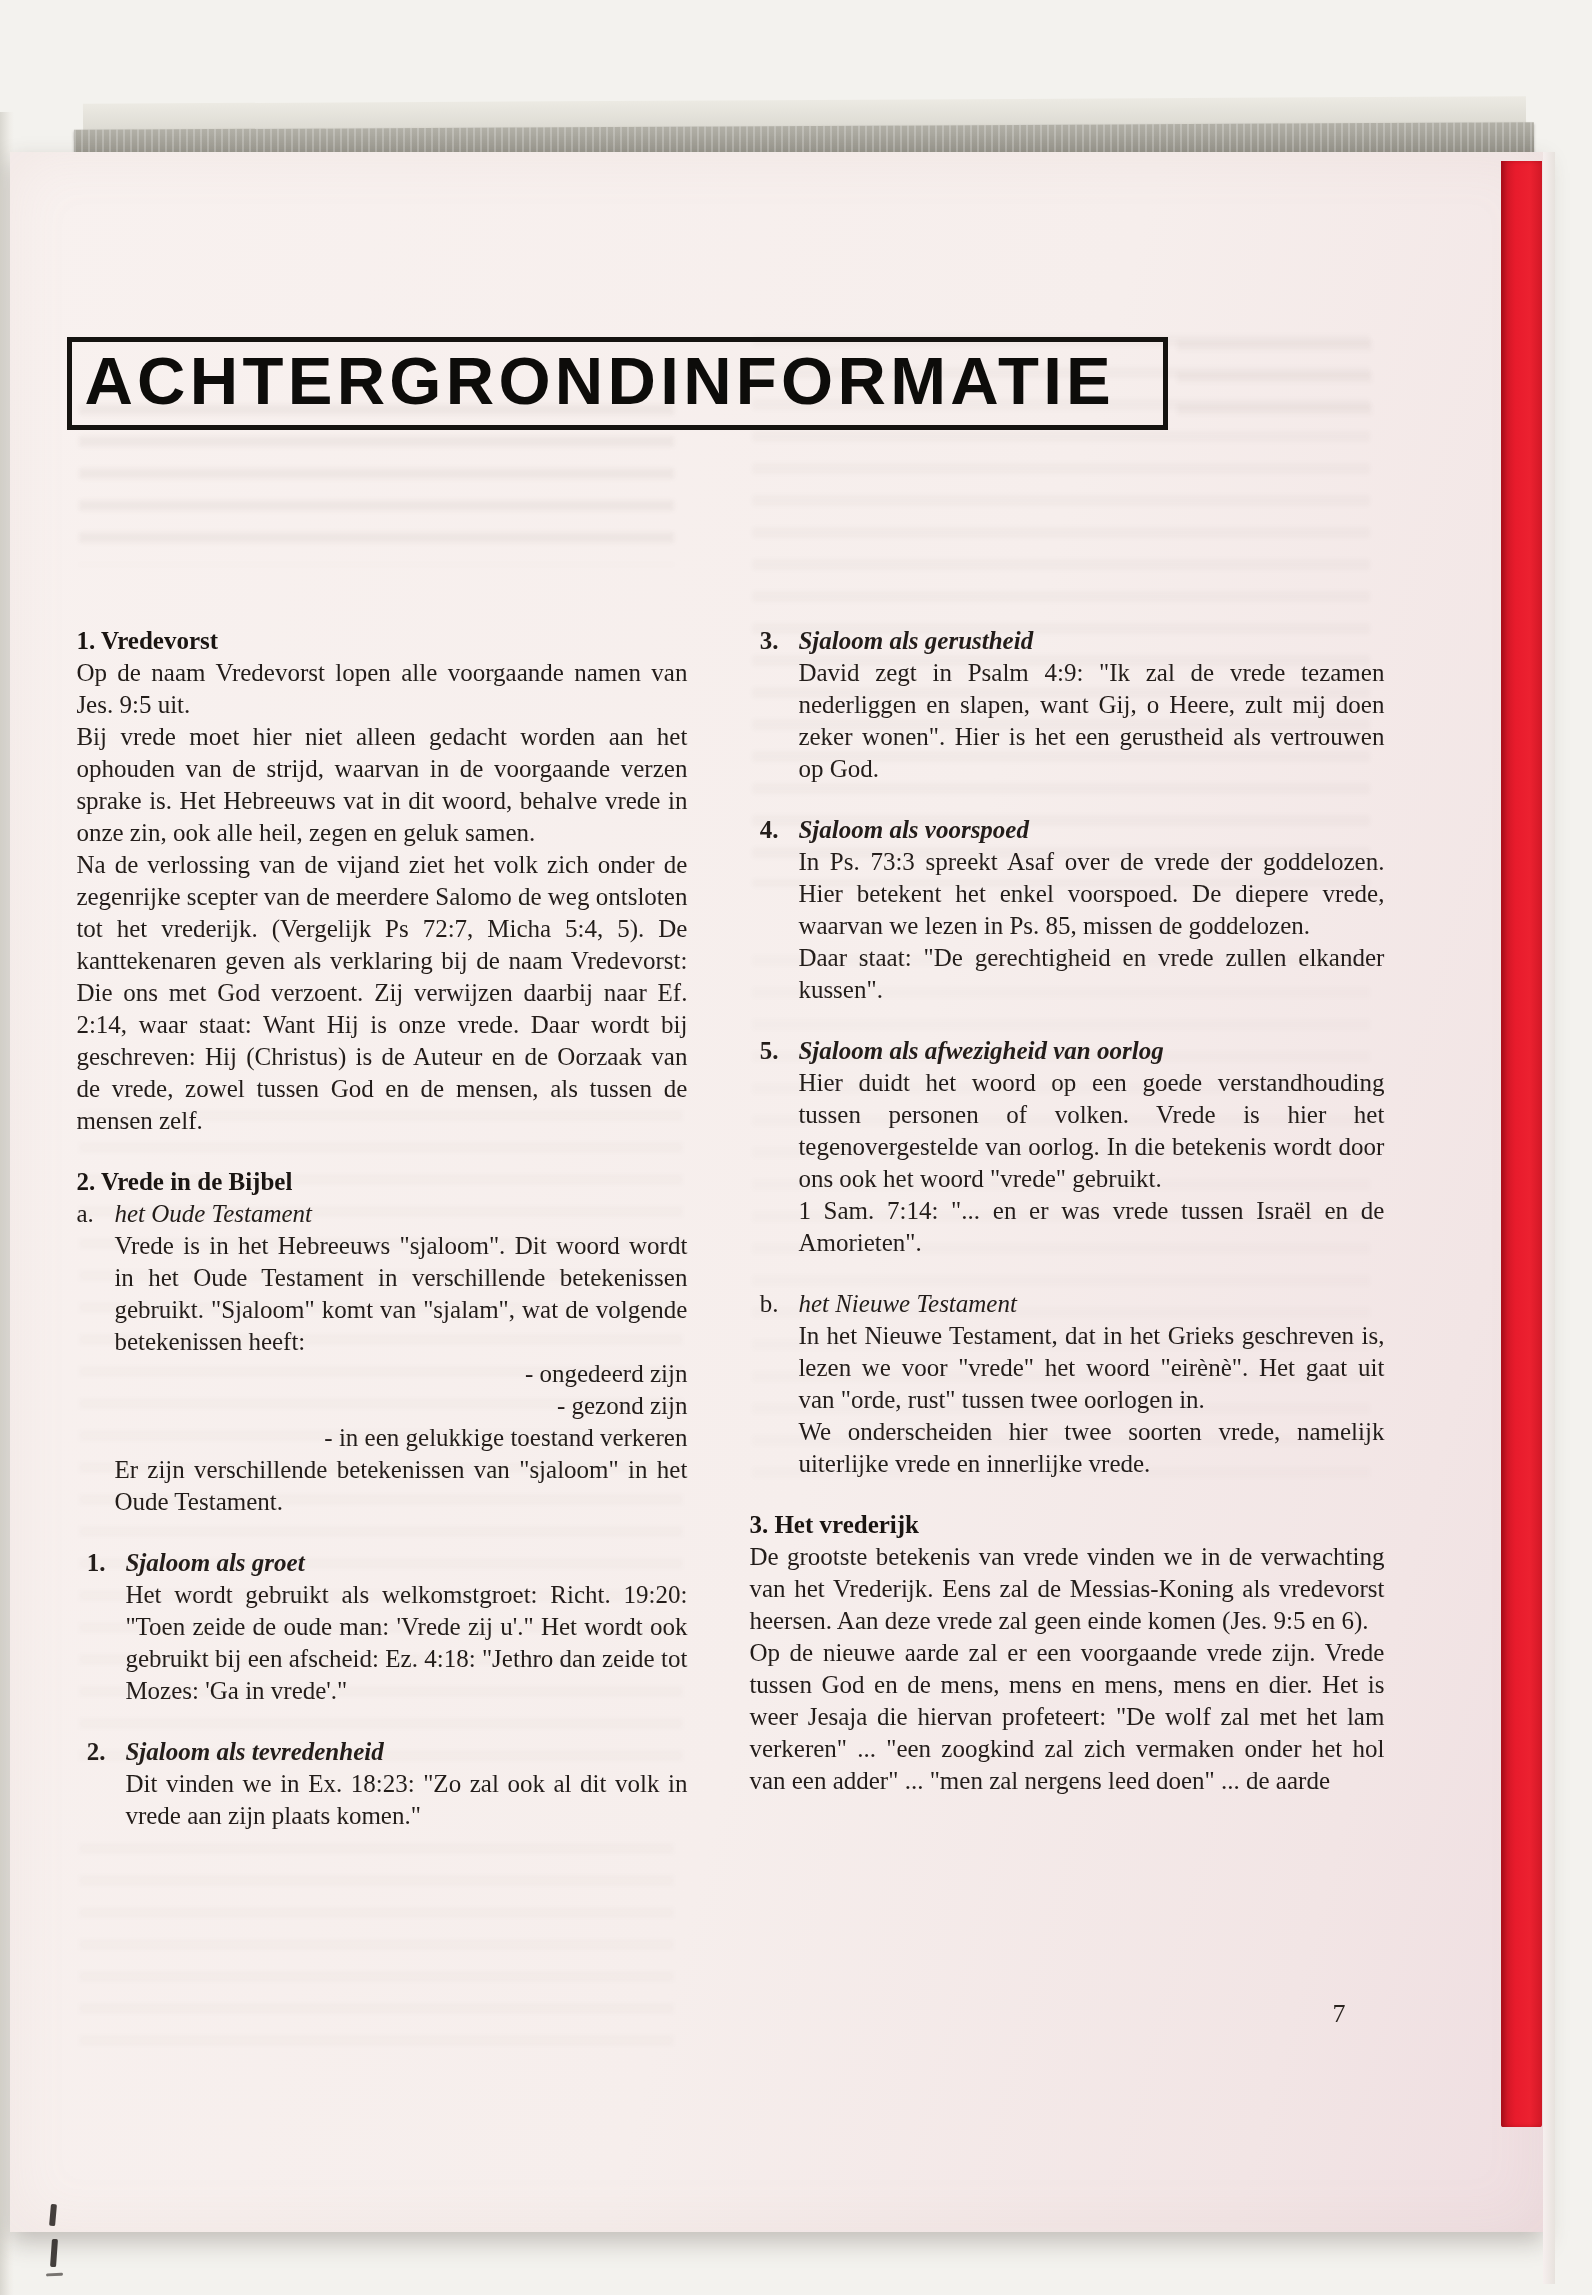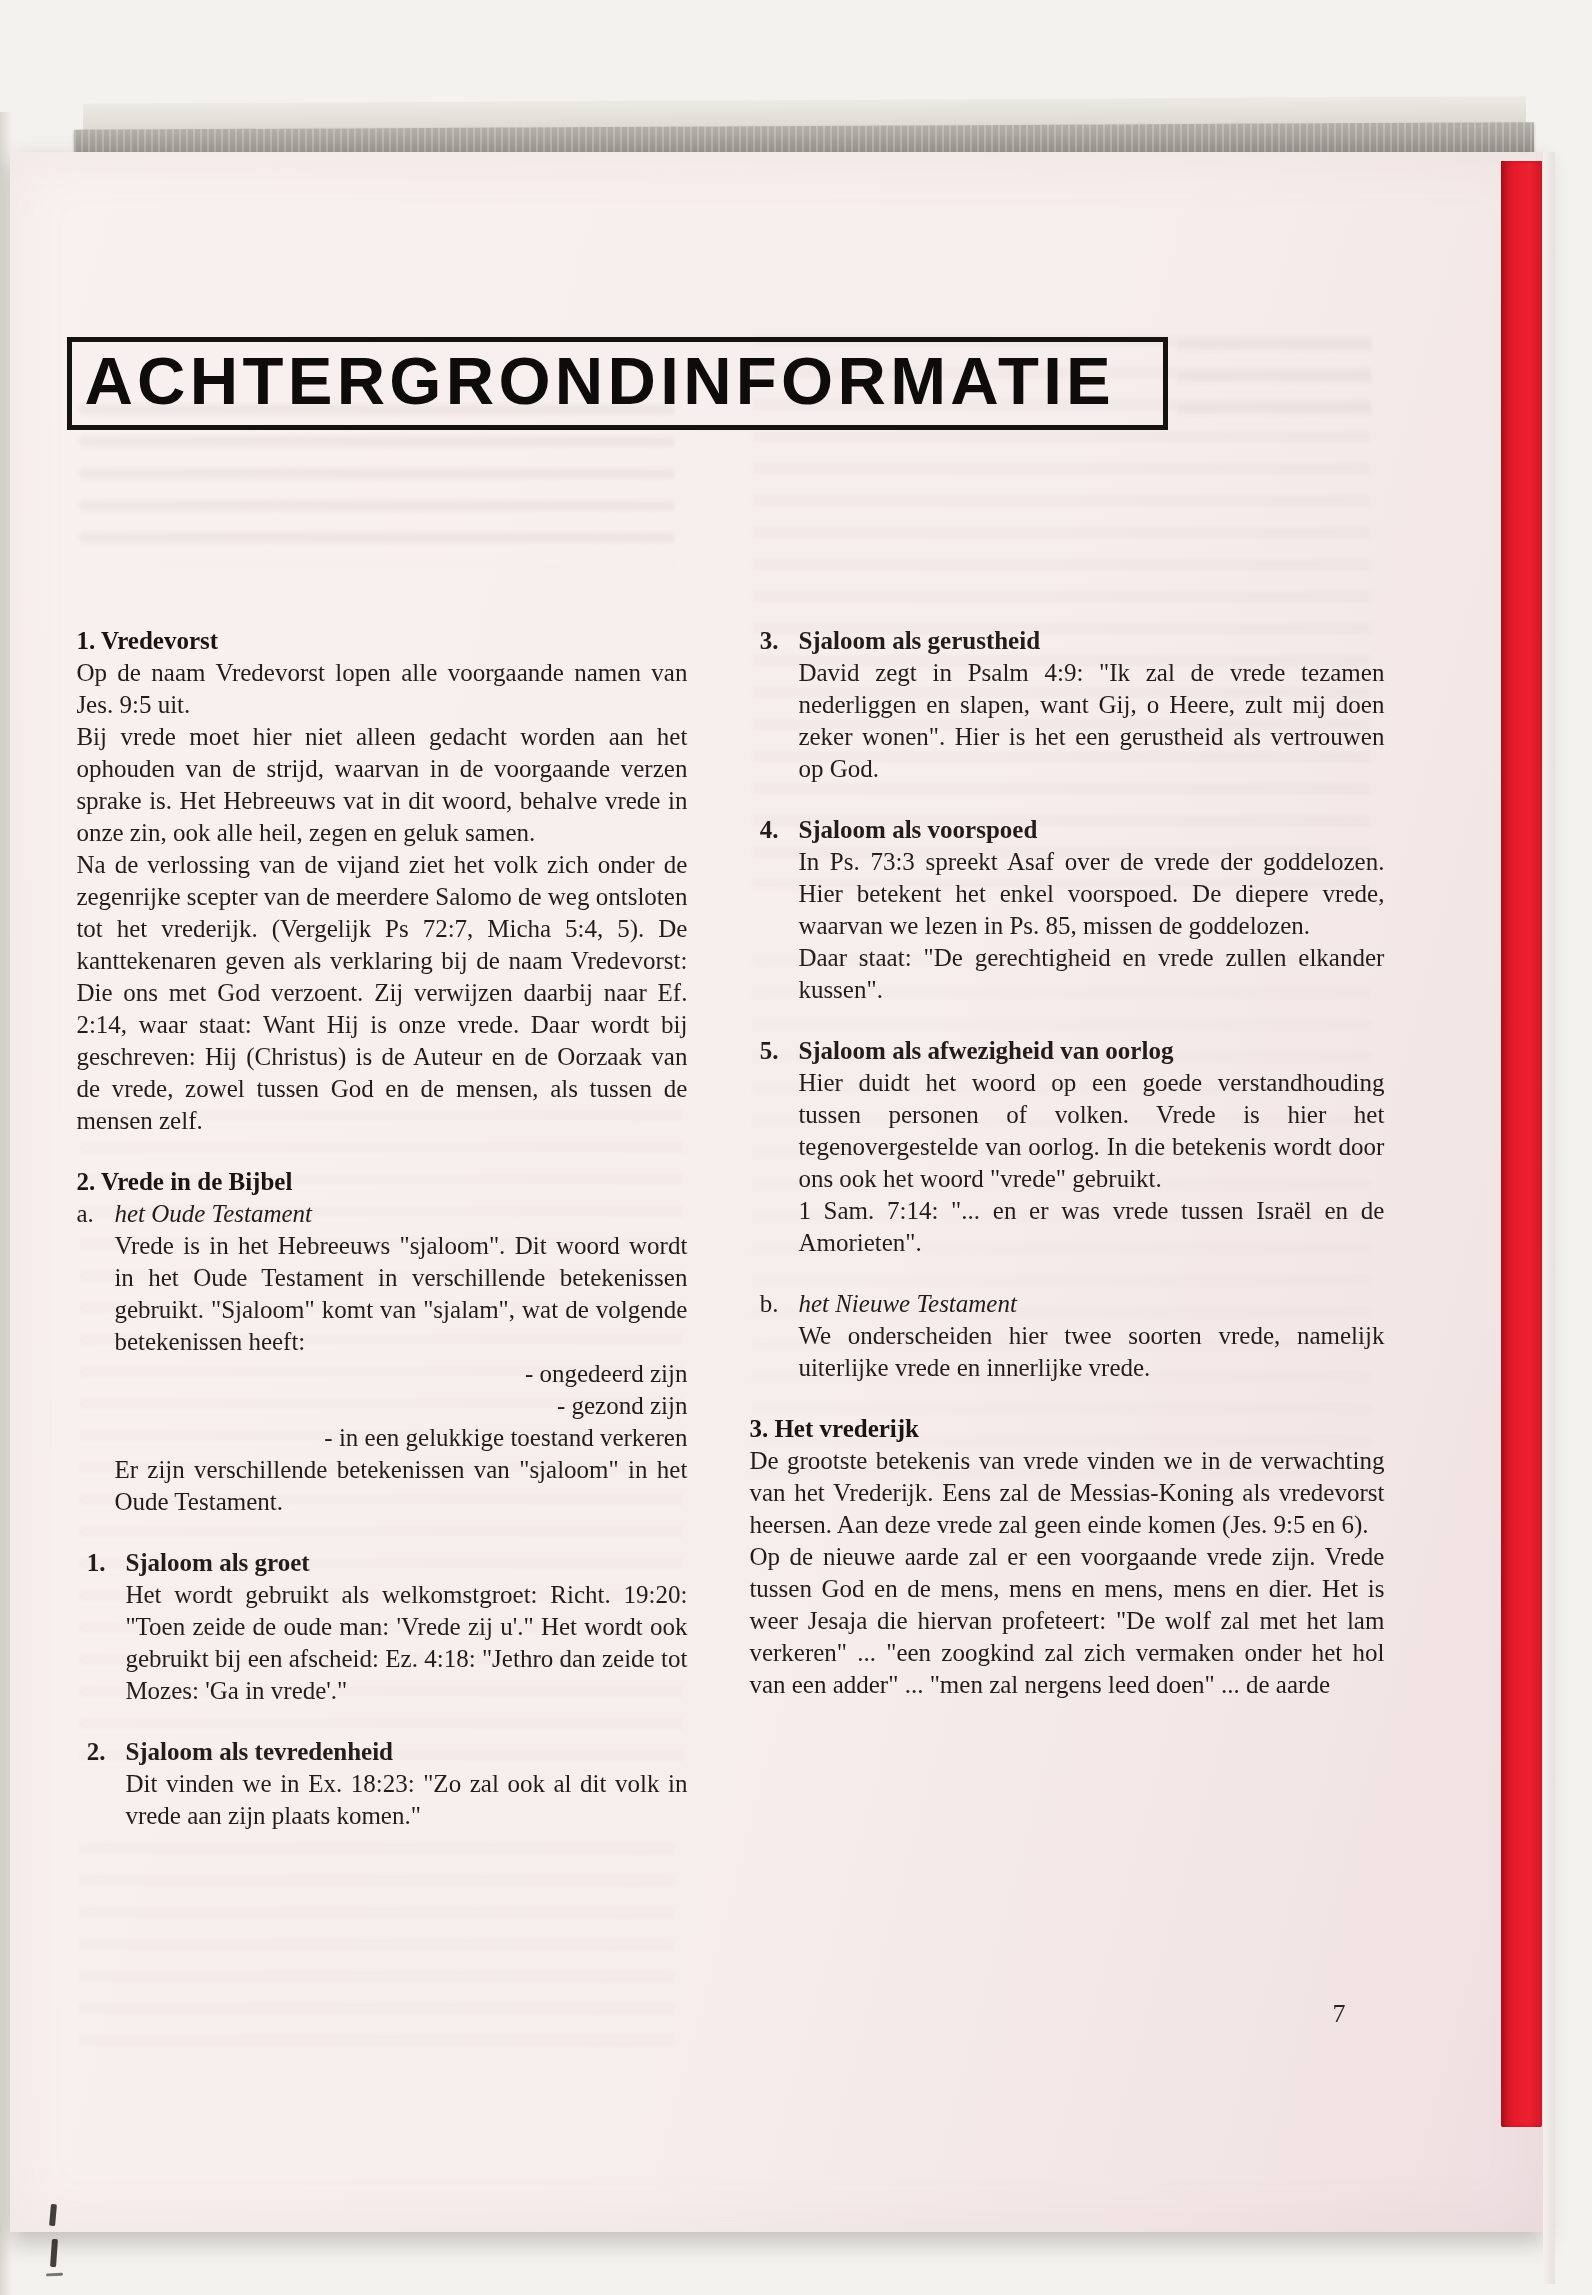--- a/index.html
+++ b/index.html
@@ -82,21 +82,21 @@
     text-align:justify;hyphens:auto;margin-top:48px;-webkit-hyphens:auto;
   }
   .col-left{left:66px;width:611px;}
   .col-right{left:739px;width:635px;}
   .col p{margin:0;}
   .heading{font-size:25px;line-height:32px;font-weight:700;margin:0;color:#1a1512;}
   .gap{margin-top:29px;}
   .item{position:relative;padding-left:49px;margin-top:29px;}
   .item.first{margin-top:0;}
   .item .marker{position:absolute;left:10.4px;top:0;font-weight:700;}
-  .item .item-title{font-weight:700;}
+  .item .item-title{font-weight:700;font-style:italic;}
   .item.letter .marker{font-weight:400;}
   .item.letter .item-title{font-weight:400;font-style:italic;}
   .sub-item{position:relative;padding-left:38px;}
   .sub-item .marker{position:absolute;left:0;top:0;font-weight:400;}
   .sub-item .sub-title{font-style:italic;}
   .listline{text-align:right;}
 
   .page-number{
     position:absolute;left:1322px;top:1847px;
     font-size:26px;color:#2a241f;
@@ -184,20 +184,21 @@
       <div class="item">
         <span class="marker">5.</span>
         <div class="item-title">Sjaloom als afwezigheid van oorlog</div>
         <p>Hier duidt het woord op een goede verstandhouding tussen personen of volken. Vrede is hier het tegenovergestelde van oorlog. In die betekenis wordt door ons ook het woord "vrede" gebruikt.</p>
         <p>1 Sam. 7:14: "... en er was vrede tussen Israël en de Amorieten".</p>
       </div>
 
       <div class="item letter">
         <span class="marker">b.</span>
         <div class="item-title">het Nieuwe Testament</div>
+        <p>In het Nieuwe Testament, dat in het Grieks geschreven is, lezen we voor "vrede" het woord "eirènè". Het gaat uit van "orde, rust" tussen twee oorlogen in.</p>
         <p>We onderscheiden hier twee soorten vrede, namelijk uiterlijke vrede en innerlijke vrede.</p>
       </div>
 
       <h2 class="heading gap">3. Het vrederijk</h2>
       <p>De grootste betekenis van vrede vinden we in de verwachting van het Vrederijk. Eens zal de Messias-Koning als vredevorst heersen. Aan deze vrede zal geen einde komen (Jes. 9:5 en 6).</p>
       <p>Op de nieuwe aarde zal er een voorgaande vrede zijn. Vrede tussen God en de mens, mens en mens, mens en dier. Het is weer Jesaja die hiervan profeteert: "De wolf zal met het lam verkeren" ... "een zoogkind zal zich vermaken onder het hol van een adder" ... "men zal nergens leed doen" ... de aarde</p>
 
     </div>
 
     <div class="page-number">7</div>

